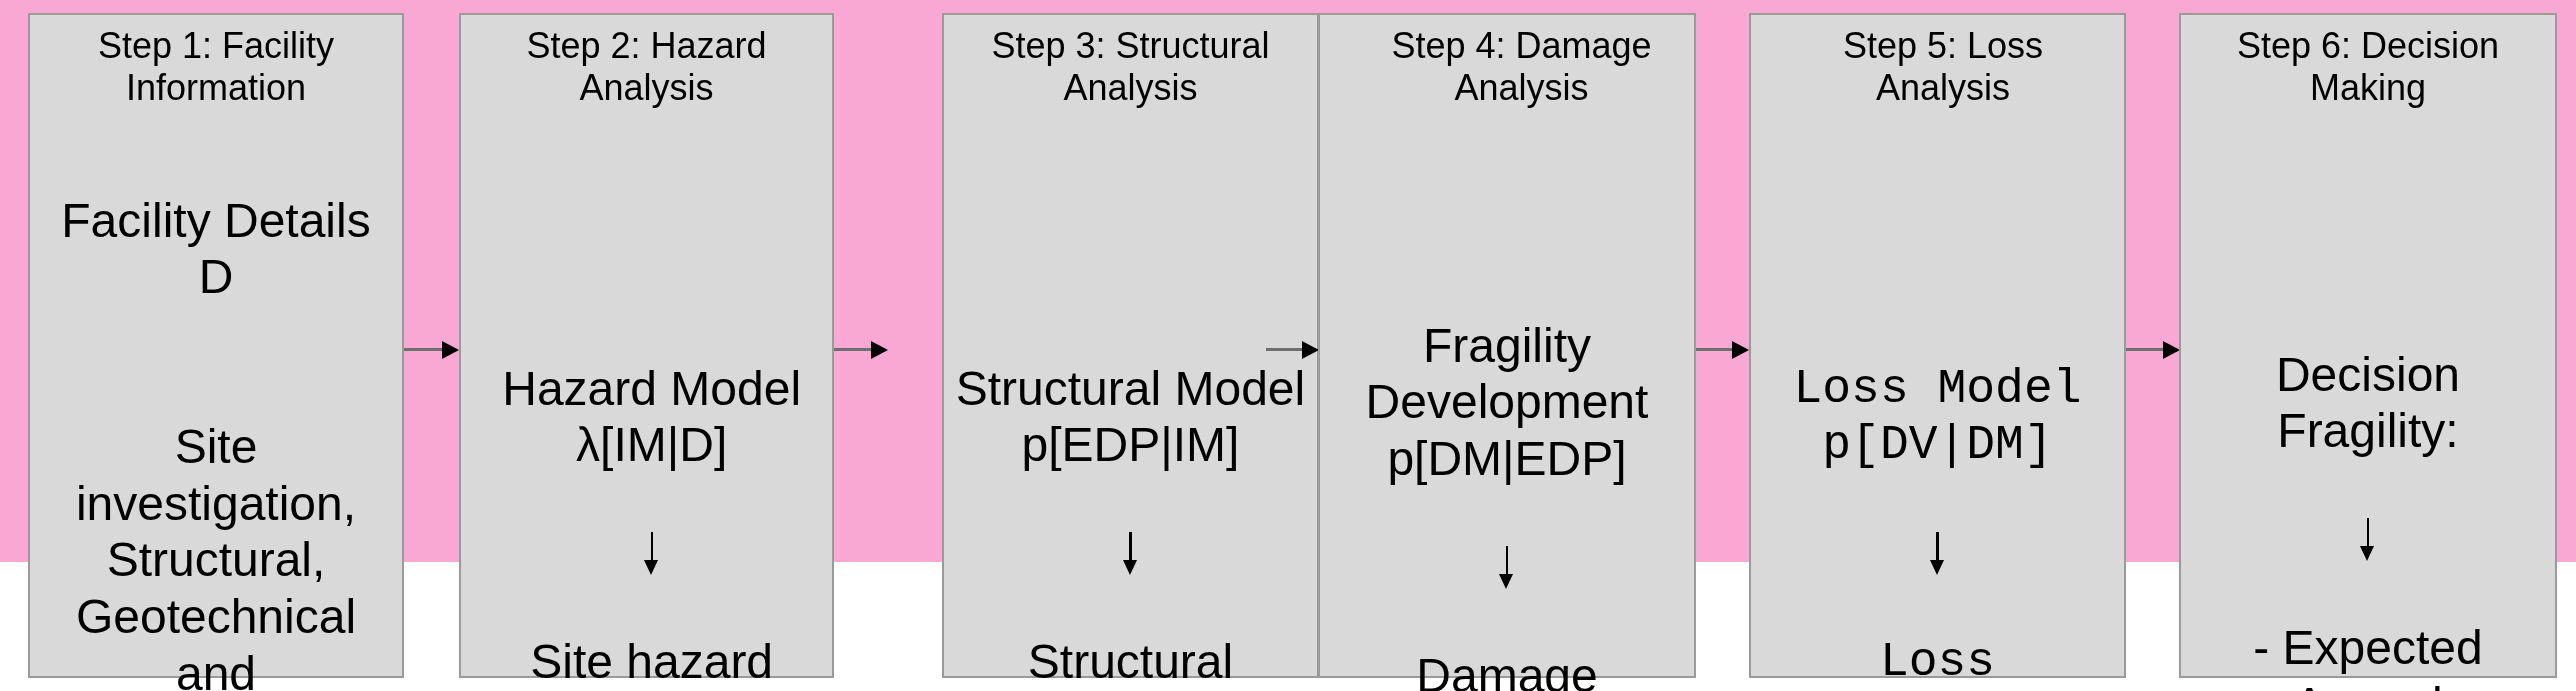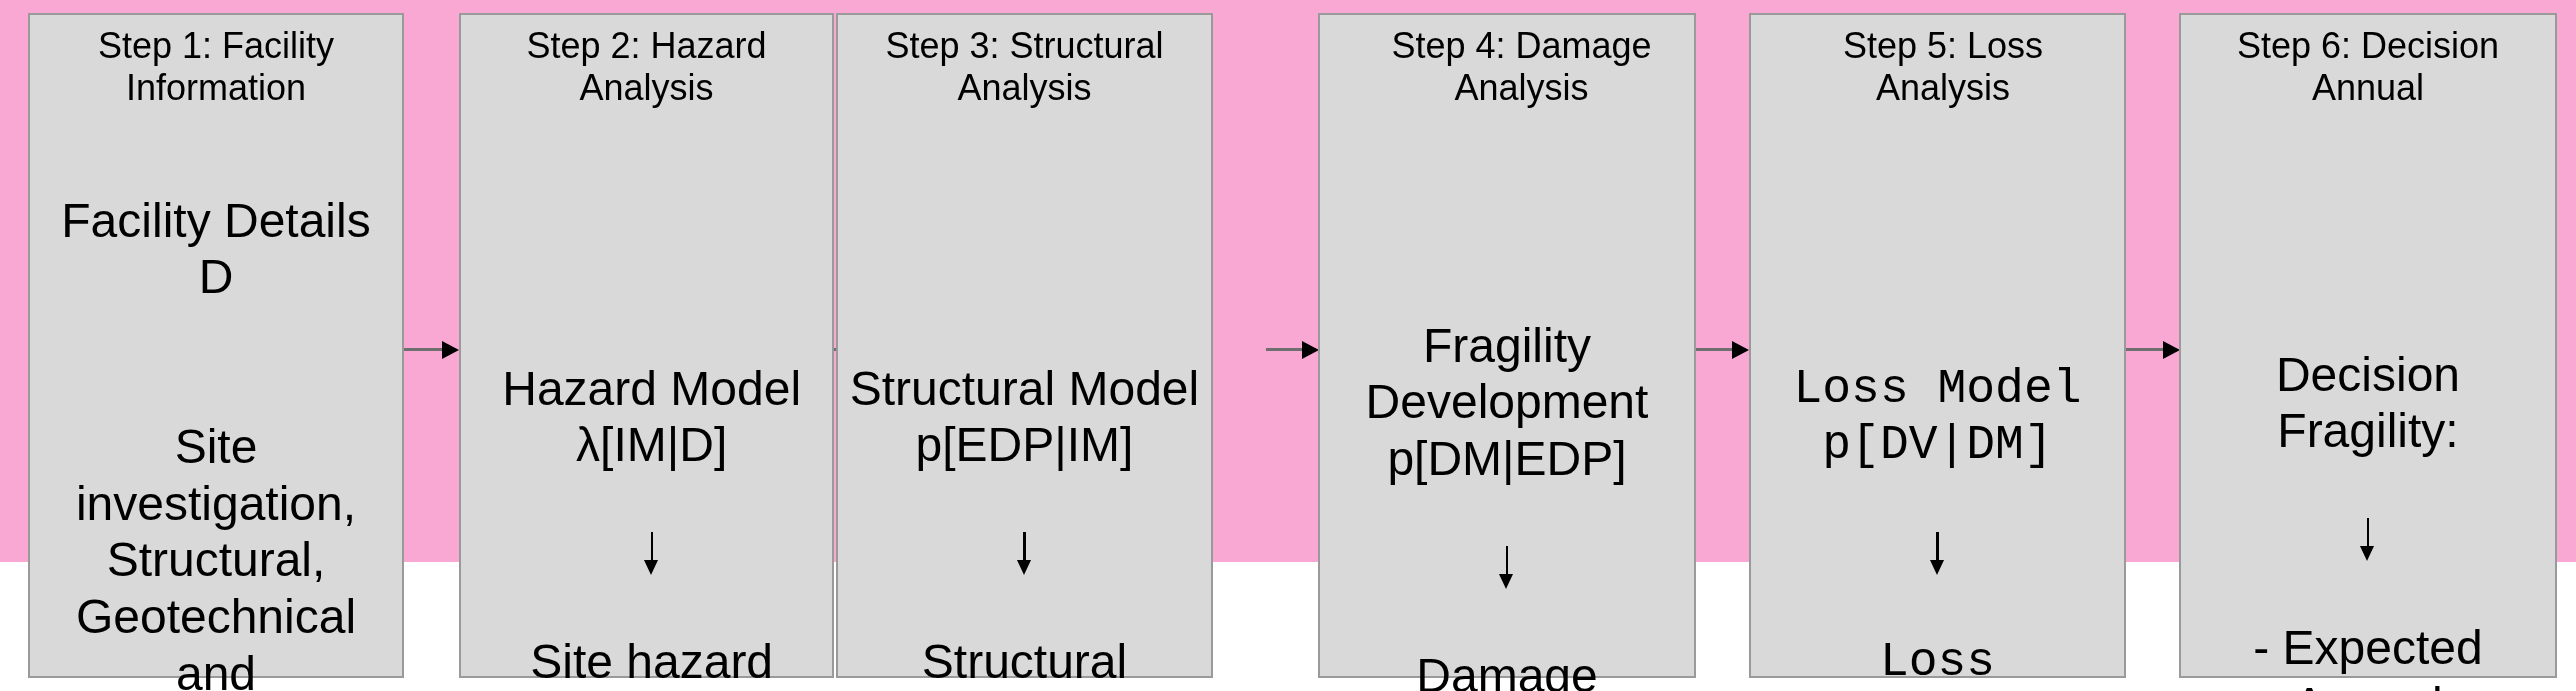--- a/index.html
+++ b/index.html
@@ -147,21 +147,21 @@
       <span class="body-line">Site hazard
 λ[IM|D]</span>
     </div>
   </div>
 
   <div class="connector" style="left:834px; width:54px;">
     <div class="line" style="width:39px;"></div>
     <div class="arrowhead"></div>
   </div>
 
-  <div class="step-box" style="left:836px; width:377px;align-items:flex-end;">
+  <div class="step-box" style="left:942px; width:377px;align-items:flex-end;">
     <div class="step-title">Step 3: Structural
 Analysis</div>
     <div class="step-body" style="top:289px;">
       <span class="body-line">Structural Model
 p[EDP|IM]</span>
       <span class="down-arrow">
         <span class="shaft"></span>
         <span class="head"></span>
       </span>
       <span class="body-line">Structural
@@ -211,21 +211,21 @@
     </div>
   </div>
 
   <div class="connector" style="left:2126px; width:54px;">
     <div class="line" style="width:39px;"></div>
     <div class="arrowhead"></div>
   </div>
 
   <div class="step-box" style="left:2179px; width:378px;">
     <div class="step-title">Step 6: Decision
-Annual</div>
+Making</div>
     <div class="step-body" style="top:275px;">
       <span class="body-line">Decision Fragility:</span>
       <span class="down-arrow">
         <span class="shaft"></span>
         <span class="head"></span>
       </span>
       <span class="body-line">- Expected Annual
 Loss Ratio
 - Annual
 Probability of

